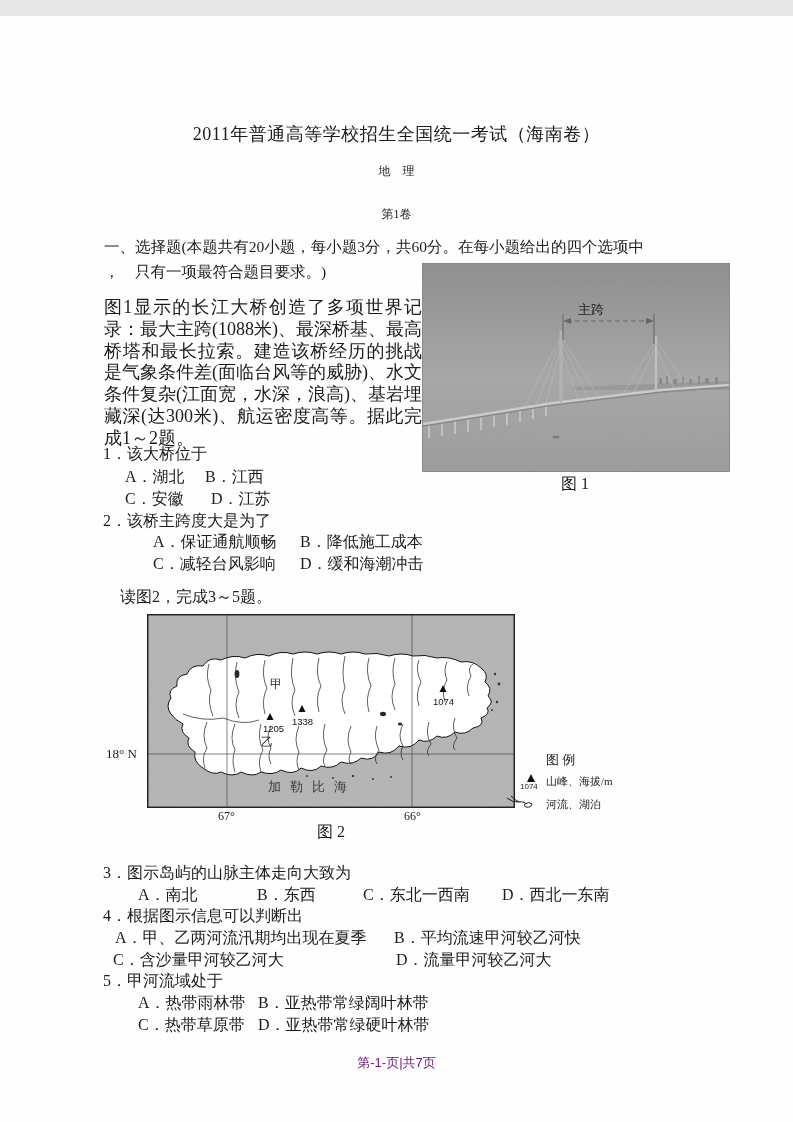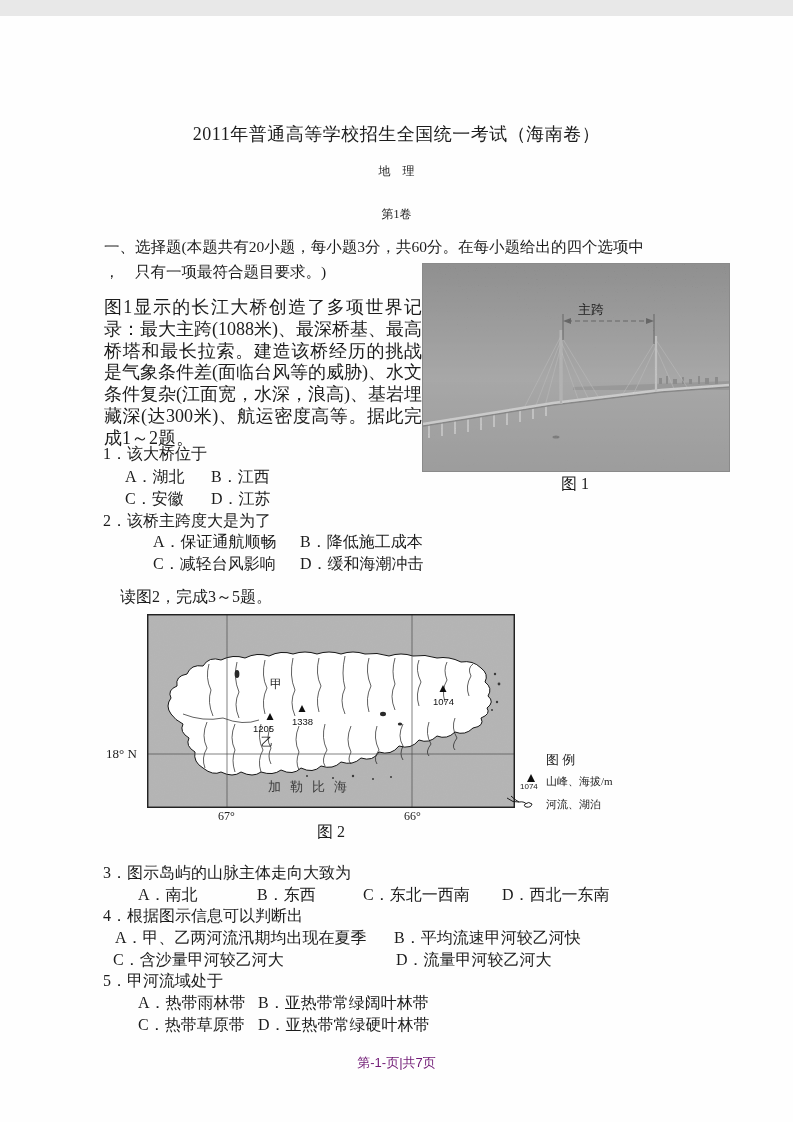--- a/index.html
+++ b/index.html
@@ -117,21 +117,21 @@
       <path d="M231 57 l-8 -3 v6 Z" fill="#333"></path>
 
       <rect x="0" y="0" width="306" height="207" filter="url(#grain)" opacity="0.45"></rect>
     </svg>
   </div>
   <div class="t" style="left:578px;top:285px;font-size:13px;color:#1a1a1a">主跨</div>
   <div class="t q-txt" style="left:422px;top:458px;width:306px;text-align:center">图 1</div>
 
   <div class="t q-txt" style="left:103px;top:428px">1．该大桥位于</div>
   <span class="t q-txt" style="left:125px;top:451px">A．湖北</span>
-  <span class="t q-txt" style="left:211px;top:451px">B．江西</span>
+  <span class="t q-txt" style="left:205px;top:451px">B．江西</span>
   <span class="t q-txt" style="left:125px;top:473px">C．安徽</span>
   <span class="t q-txt" style="left:211px;top:473px">D．江苏</span>
 
   <div class="t q-txt" style="left:103px;top:495px">2．该桥主跨度大是为了</div>
   <span class="t q-txt" style="left:153px;top:516px">A．保证通航顺畅</span>
   <span class="t q-txt" style="left:300px;top:516px">B．降低施工成本</span>
   <span class="t q-txt" style="left:153px;top:538px">C．减轻台风影响</span>
   <span class="t q-txt" style="left:300px;top:538px">D．缓和海潮冲击</span>
 
   <div class="t q-txt" style="left:120px;top:571px">读图2，完成3～5题。</div>
@@ -209,21 +209,21 @@
         <path d="M123 99 l3.5 7 h-7 Z"></path>
         <path d="M155 91 l3.5 7 h-7 Z"></path>
         <path d="M296 71 l3.5 7 h-7 Z"></path>
       </g>
       <rect x="0.7" y="0.7" width="366.6" height="192.6" fill="none" stroke="#222" stroke-width="1.5"></rect>
     </svg>
   </div>
 
   <div class="t map-label" style="left:270px;top:660px;font-size:12px">甲</div>
   <div class="t map-label" style="left:261px;top:718px;font-size:12px">乙</div>
-  <div class="t small-num" style="left:253px;top:707px">1205</div>
+  <div class="t small-num" style="left:263px;top:707px">1205</div>
   <div class="t small-num" style="left:292px;top:700px">1338</div>
   <div class="t small-num" style="left:433px;top:680px">1074</div>
   <div class="t sea-name" style="left:268px;top:762px">加勒比海</div>
   <div class="t map-label" style="left:106px;top:730px;font-size:13px">18° N</div>
   <div class="t map-label" style="left:218px;top:793px;font-size:12px">67°</div>
   <div class="t map-label" style="left:404px;top:793px;font-size:12px">66°</div>
   <div class="t q-txt" style="left:147px;top:806px;width:368px;text-align:center">图 2</div>
 
   <div class="t" style="left:546px;top:735px;font-size:13px">图 例</div>
   <div class="figure" style="left:524px;top:757px">

